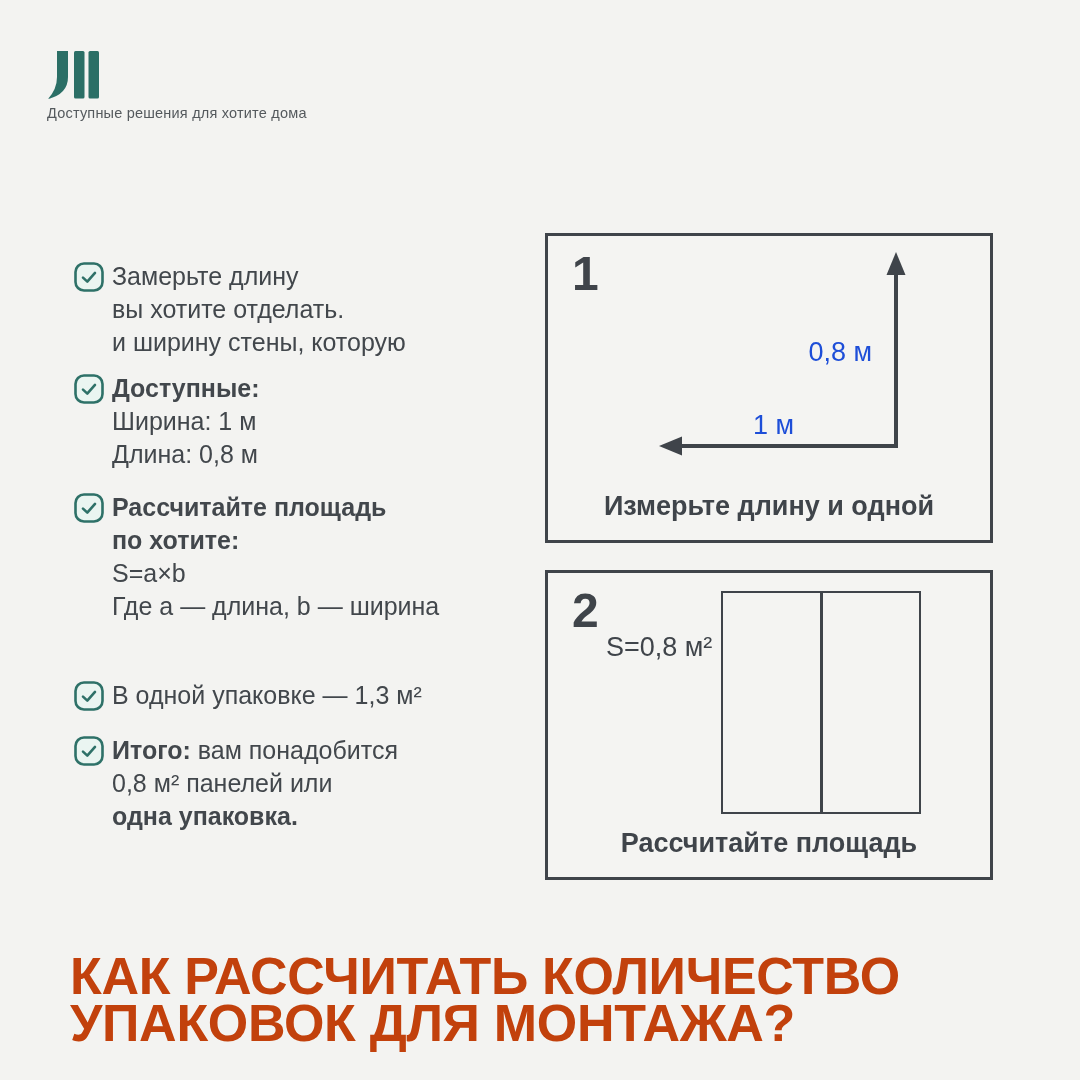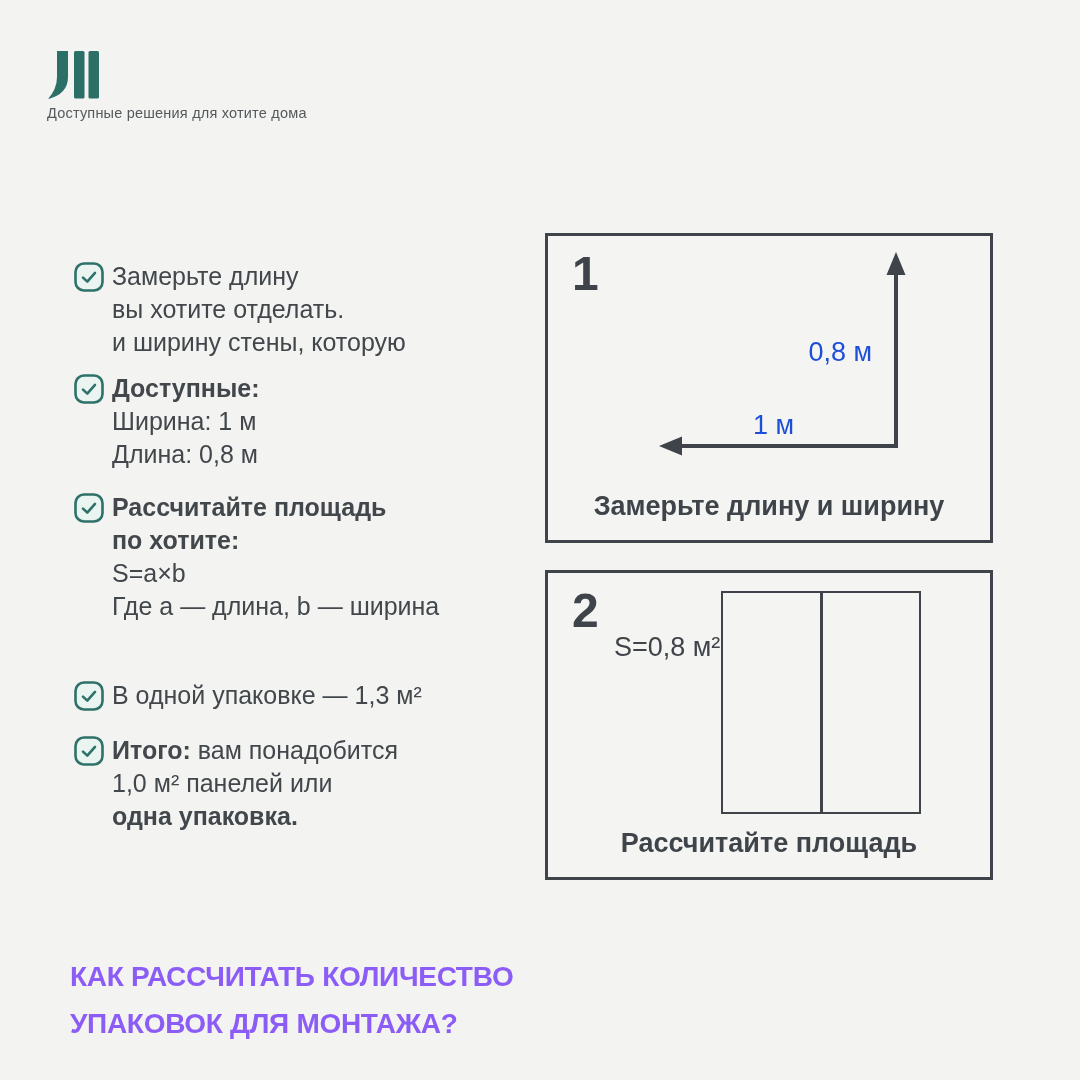--- a/index.html
+++ b/index.html
@@ -71,45 +71,45 @@
     top: 255px;
     text-align: center;
     font-size: 27px;
     font-weight: 700;
     color: #3f444a;
   }
   .measure-arrows { position: absolute; left: 0; top: 0; }
   .dim-label { position: absolute; font-size: 27px; color: #1d4ed8; }
   .width-label { top: 101px; right: 118px; }
   .length-label { top: 174px; left: 205px; }
-  .area-label { position: absolute; left: 66px; top: 59px; font-size: 27px; color: #3f444a; }
+  .area-label { position: absolute; left: 58px; top: 59px; font-size: 27px; color: #3f444a; }
   .panels {
     position: absolute;
     left: 173px; top: 18px;
     width: 200px; height: 223px;
     border: 2.5px solid #3f444a;
     display: flex;
   }
   .panel-divider {
     position: absolute;
     left: 50%; top: 0;
     width: 3px; height: 100%;
     margin-left: -1.5px;
     background: #3f444a;
   }
 
   
   .footer-title {
     position: absolute;
     left: 70px; top: 953px;
-    font-size: 28px;
+    font-size: 52px;
     font-weight: 700;
     line-height: 47px;
     letter-spacing: -0.3px;
-    color: #8b5cf6;
+    color: #c2410c;
     text-transform: uppercase;
   }
   .footer-title .line { display: block; }
 </style>
 </head>
 <body>
 
 <div class="page">
 
   <header class="brand">
@@ -172,38 +172,38 @@
       </div>
     </div>
 
     <div class="check-item" style="top:734px;">
       <svg class="check-box" viewBox="0 0 30 30" aria-hidden="true">
         <rect x="1.5" y="1.5" width="27" height="27" rx="8.5" fill="#eaf5f1" stroke="#2e7168" stroke-width="2.6"></rect>
         <path d="M9 15.6 L13.3 19.6 L21 10.9" fill="none" stroke="#2e7168" stroke-width="2.6" stroke-linecap="round" stroke-linejoin="round"></path>
       </svg>
       <div class="check-text">
         <span class="line"><span class="b">Итого:</span><span> вам понадобится</span></span>
-        <span class="line">1,0 м² панелей или</span>
+        <span class="line">0,8 м² панелей или</span>
         <span class="line b">одна упаковка.</span>
       </div>
     </div>
 
   </section>
 
   <div class="card card-1">
     <div class="card-number">1</div>
     <svg class="measure-arrows" width="442" height="304" viewBox="0 0 442 304" aria-hidden="true">
       <line x1="348" y1="36" x2="348" y2="210" stroke="#3f444a" stroke-width="4"></line>
       <polygon points="348,16 338.5,39 357.5,39" fill="#3f444a"></polygon>
       <line x1="130" y1="210" x2="350" y2="210" stroke="#3f444a" stroke-width="4"></line>
       <polygon points="111,210 134,200.5 134,219.5" fill="#3f444a"></polygon>
     </svg>
     <div class="dim-label width-label">0,8 м</div>
     <div class="dim-label length-label">1 м</div>
-    <div class="card-caption">Замерьте длину и ширину</div>
+    <div class="card-caption">Измерьте длину и одной</div>
   </div>
 
   <div class="card card-2">
     <div class="card-number">2</div>
     <div class="area-label">S=0,8 м²</div>
     <div class="panels">
       <div class="panel-divider"></div>
     </div>
     <div class="card-caption">Рассчитайте площадь</div>
   </div>

